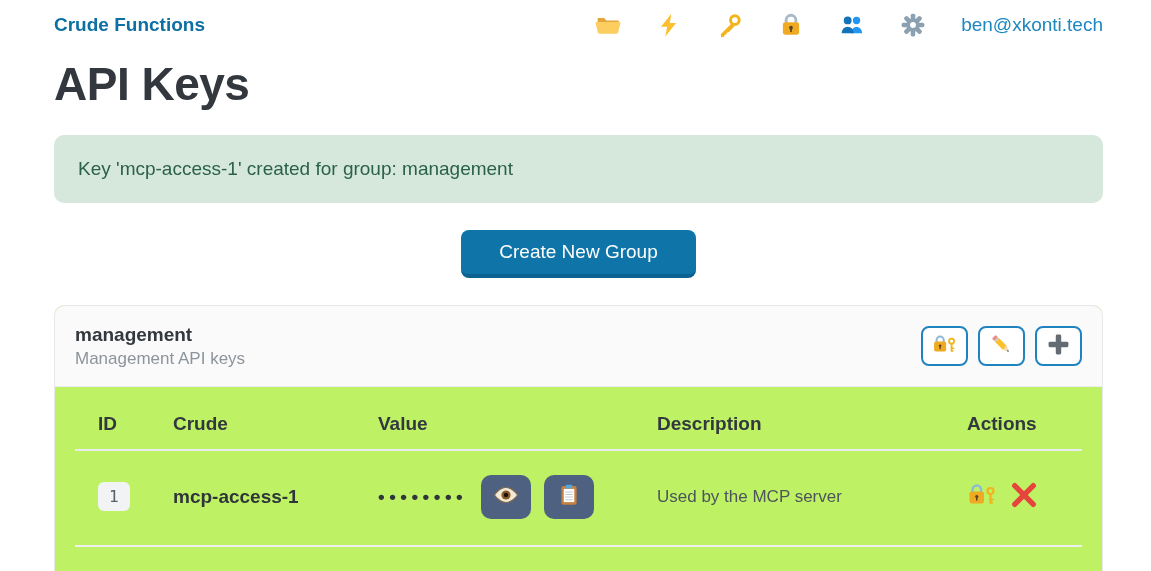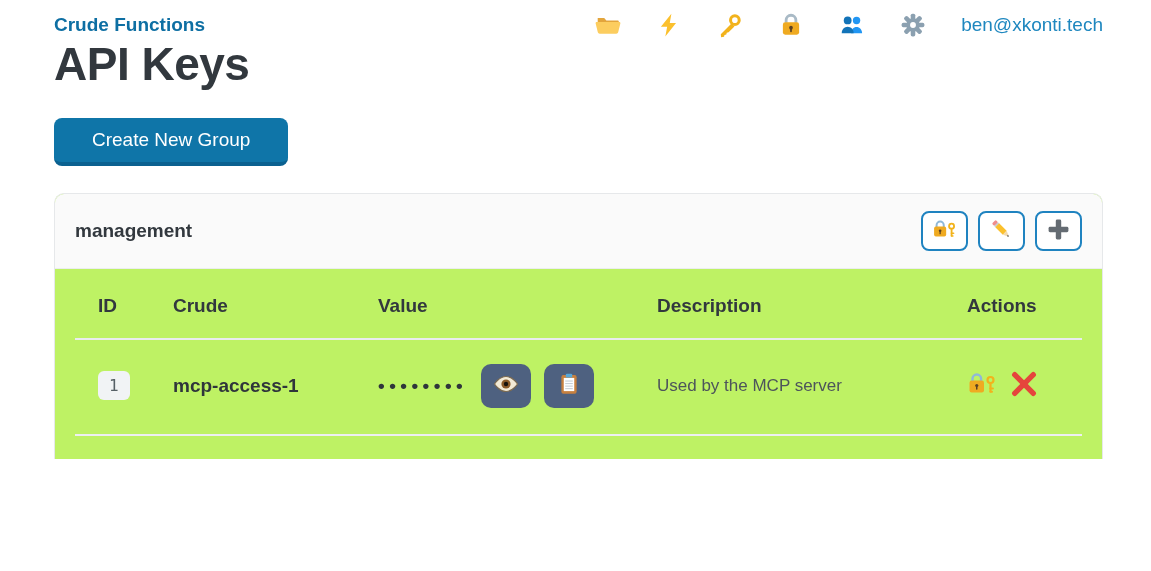--- a/index.html
+++ b/index.html
@@ -13,30 +13,30 @@
 
   
   .navbar { display: flex; justify-content: space-between; align-items: center; padding-top: 12px; }
   .brand { color: #0e6fa3; font-weight: 700; font-size: 19px; text-decoration: none; cursor: pointer; }
   .nav-right { display: flex; align-items: center; gap: 35px; }
   .nav-icon { width: 26px; height: 26px; display: inline-flex; cursor: pointer; }
   .nav-icon svg { width: 100%; height: 100%; }
   .email { color: #1e87bf; font-size: 19px; text-decoration: none; cursor: pointer; }
 
   
-  h1.page-title { margin-top: 0; font-size: 46px; font-weight: 700; color: #32383e; letter-spacing: -0.5px; line-height: 1.15; }
+  h1.page-title { margin-top: 20px; font-size: 46px; font-weight: 700; color: #32383e; letter-spacing: -0.5px; line-height: 1.15; }
 
   
   .alert {
     margin-top: 24px; background: #d6e8dc; color: #2b6049;
     border-radius: 10px; padding: 23px 24px; font-size: 19px;
   }
 
   
-  .btn-row { margin-top: 27px; display: flex; gap: 0; }
+  .btn-row { margin-top: 27px; display: flex; gap: 0; justify-content: center; }
   .btn-primary {
     background: #0f75a8; color: #ffffff; font-size: 19px; font-family: inherit;
     border: none; border-bottom: 4px solid #0b6190; border-radius: 8px;
     height: 48px; padding: 0 38px; cursor: pointer;
   }
 
   
   .card {
     margin-top: 27px; border: 1px solid #e6e8ea; border-bottom: none;
     border-radius: 10px 10px 0 0; height: 266px; overflow: hidden; background: #bef264;
@@ -54,21 +54,21 @@
     border: 2px solid #1f83c0; border-radius: 8px;
     display: flex; align-items: center; justify-content: center; cursor: pointer; padding: 0;
   }
   .icon-btn svg { width: 25px; height: 25px; }
 
   
   .table-wrap { padding: 0 20px; }
   table { width: 100%; border-collapse: collapse; table-layout: fixed; }
   th {
     text-align: left; font-size: 19px; font-weight: 700; color: #32383e;
-    padding: 26px 8px 21px; border-bottom: 2px solid #e9ecef;
+    padding: 26px 8px 14px; border-bottom: 2px solid #e9ecef;
   }
   td { padding: 24px 8px 26px; border-bottom: 2px solid #edeff1; vertical-align: middle; }
   th:first-child, td:first-child { padding-left: 23px; }
   .id-badge {
     display: inline-block; background: #f1f3f5; border-radius: 6px;
     padding: 5px 11px; font-family: "DejaVu Sans Mono", monospace;
     font-size: 16px; color: #566066;
   }
   .name-cell { font-weight: 700; font-size: 19px; color: #2f353b; }
   .value-inner { display: flex; align-items: center; }
@@ -140,29 +140,33 @@
           </g>
           <circle cx="12" cy="12" r="2.7" fill="#ffffff"></circle>
         </svg>
       </a>
       <a class="email">ben@xkonti.tech</a>
     </div>
   </header>
 
   <h1 class="page-title">API Keys</h1>
 
+  <div class="alert">
+    <span>Key 'mcp-access-1' created for group: management</span>
+  </div>
 
   <div class="btn-row">
     <button class="btn-primary">Create New Group</button>
   </div>
 
   <section class="card">
     <div class="card-header">
       <div>
         <div class="card-title">management</div>
+        <div class="card-subtitle">Management API keys</div>
       </div>
       <div class="card-actions">
         <button class="icon-btn">
           <span>
             <svg viewBox="0 0 30 26" width="25" height="22">
               <path d="M5.5 10V7.8a4.3 4.3 0 0 1 8.6 0V10" fill="none" stroke="#8fb8d8" stroke-width="2.4"></path>
               <rect x="2.5" y="9.5" width="14.5" height="12" rx="2.2" fill="#efaa21"></rect>
               <circle cx="9.75" cy="14.5" r="1.6" fill="#5b4023"></circle>
               <rect x="9" y="15.2" width="1.5" height="3.6" rx="0.7" fill="#5b4023"></rect>
               <circle cx="23.5" cy="9" r="3" fill="none" stroke="#f2b31c" stroke-width="2.2"></circle>

